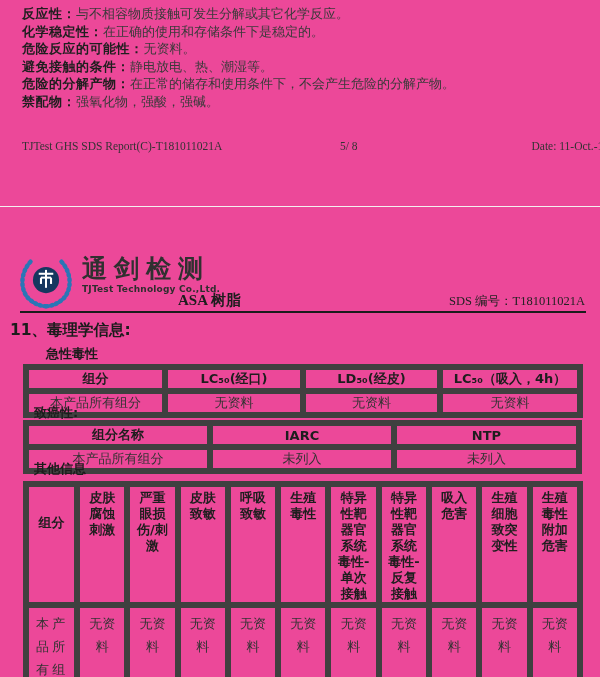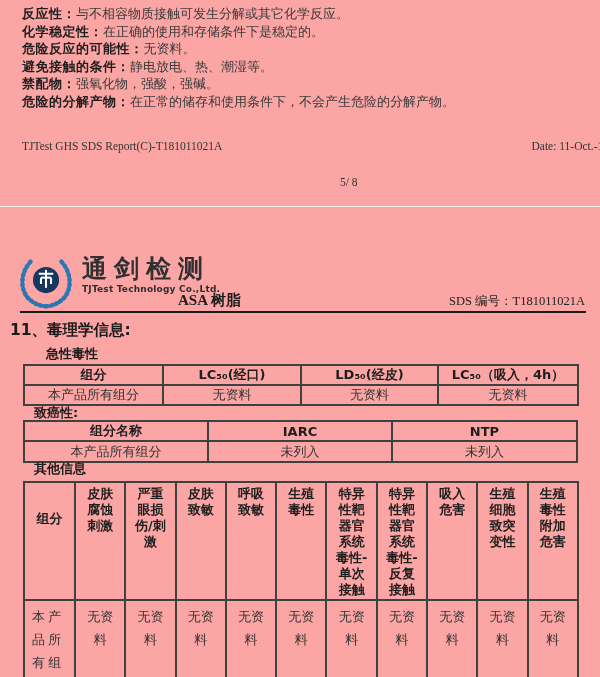--- a/index.html
+++ b/index.html
@@ -1,35 +1,35 @@
 <!DOCTYPE html>
 <html><head>
 <meta charset="utf-8">
 <style>
   html,body{margin:0;padding:0;}
   body{background:#e8e8e8;}
   .page{
     position:relative;
     width:600px;height:677px;
     margin:0 auto;
-    background:#fca5a5;
+    background:#ec4899;
     overflow:hidden;
     color:#2b2b2b;
     font-family:"Liberation Serif", serif;
   }
   
   .top-block{position:absolute;left:22px;top:5px;width:562px;}
   .tline{font-size:13px;line-height:17.6px;white-space:nowrap;}
   .tline .lbl{font-family:"DejaVu Sans", sans-serif;font-weight:700;color:#1f1f1f;letter-spacing:.5px;}
   .tline .val{font-family:"Liberation Serif", serif;color:#3a3a3a;}
   
   .doc-footer{position:absolute;top:140px;left:0;width:600px;height:16px;
     font-size:11.5px;color:#333;font-family:"Liberation Serif", serif;padding-left:24px;}
   .doc-footer .f-left{position:absolute;left:22px;top:0;}
-  .doc-footer .f-center{position:absolute;left:340px;top:0;margin-top:36px;}
+  .doc-footer .f-center{position:absolute;left:340px;top:0;}
   .doc-footer .f-right{position:absolute;right:15px;top:0;}
   
   .page-split{position:absolute;left:0;top:206px;width:600px;height:1px;background:#f4f0f0;}
   
   .logo-svg{position:absolute;left:15px;top:251px;width:62px;height:62px;}
   .logo-text{position:absolute;left:82px;top:256px;}
   .logo-cn{font-family:"DejaVu Sans", sans-serif;font-weight:800;font-size:25px;
     letter-spacing:7px;color:#303030;line-height:26px;white-space:nowrap;}
   .logo-en{font-family:"DejaVu Sans", sans-serif;font-weight:700;font-size:9px;
     color:#2e2e2e;letter-spacing:.2px;margin-top:2px;}
@@ -42,21 +42,21 @@
   .sec-title{position:absolute;left:10px;top:320px;
     font-family:"DejaVu Sans", sans-serif;font-weight:800;font-size:15.5px;color:#1c1c1c;}
   .sub-title{position:absolute;font-family:"DejaVu Sans", sans-serif;font-weight:700;
     font-size:13px;color:#1c1c1c;}
   .st-acute{left:34px;top:345px;margin-left:12px;}
   .st-car{left:34px;top:404px;}
   .st-other{left:34px;top:460px;}
   
   table{border-collapse:collapse;table-layout:fixed;position:absolute;
     border:2px solid #1d1d1d;}
-  td,th{border:2px solid #404040;padding:0 2px;overflow:hidden;}
+  td,th{border:6px solid #404040;padding:0 2px;overflow:hidden;}
   .th-cn{font-family:"DejaVu Sans", sans-serif;font-weight:700;font-size:13px;
     text-align:center;color:#1e1e1e;}
   .td-cn{font-family:"Liberation Serif", serif;font-size:13px;text-align:center;color:#333;}
   .t-acute{left:23px;top:364px;width:554px;}
   .t-acute tr{height:20px;}
   .t-car{left:23px;top:420px;width:553px;}
   .t-car tr.hr{height:18px;} .t-car tr.dr{height:21px;}
   .t-other{left:23px;top:481px;width:554px;}
   .t-other .hrow{height:118px;}
   .t-other .drow{height:67px;}
@@ -77,24 +77,24 @@
     <div class="tline">
       <span class="lbl">化学稳定性：</span><span class="val">在正确的使用和存储条件下是稳定的。</span>
     </div>
     <div class="tline">
       <span class="lbl">危险反应的可能性：</span><span class="val">无资料。</span>
     </div>
     <div class="tline">
       <span class="lbl">避免接触的条件：</span><span class="val">静电放电、热、潮湿等。</span>
     </div>
     <div class="tline">
+      <span class="lbl">危险的分解产物：</span><span class="val">在正常的储存和使用条件下，不会产生危险的分解产物。</span>
+    </div>
+    <div class="tline">
       <span class="lbl">禁配物：</span><span class="val">强氧化物，强酸，强碱。</span>
-    </div>
-    <div class="tline">
-      <span class="lbl">危险的分解产物：</span><span class="val">在正常的储存和使用条件下，不会产生危险的分解产物。</span>
     </div>
   </div>
 
   <div class="doc-footer">
     <span class="f-left">TJTest GHS SDS Report(C)-T181011021A</span>
     <span class="f-center">5/ 8</span>
     <span class="f-right">Date: 11-Oct.-18</span>
   </div>
 
   <div class="page-split"></div>

